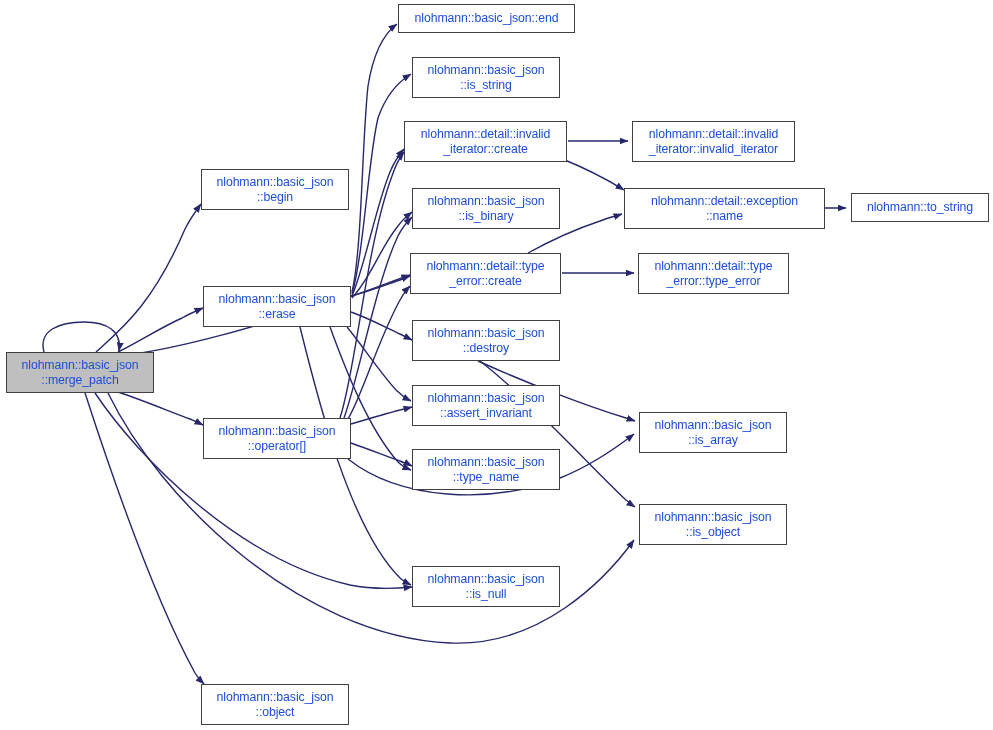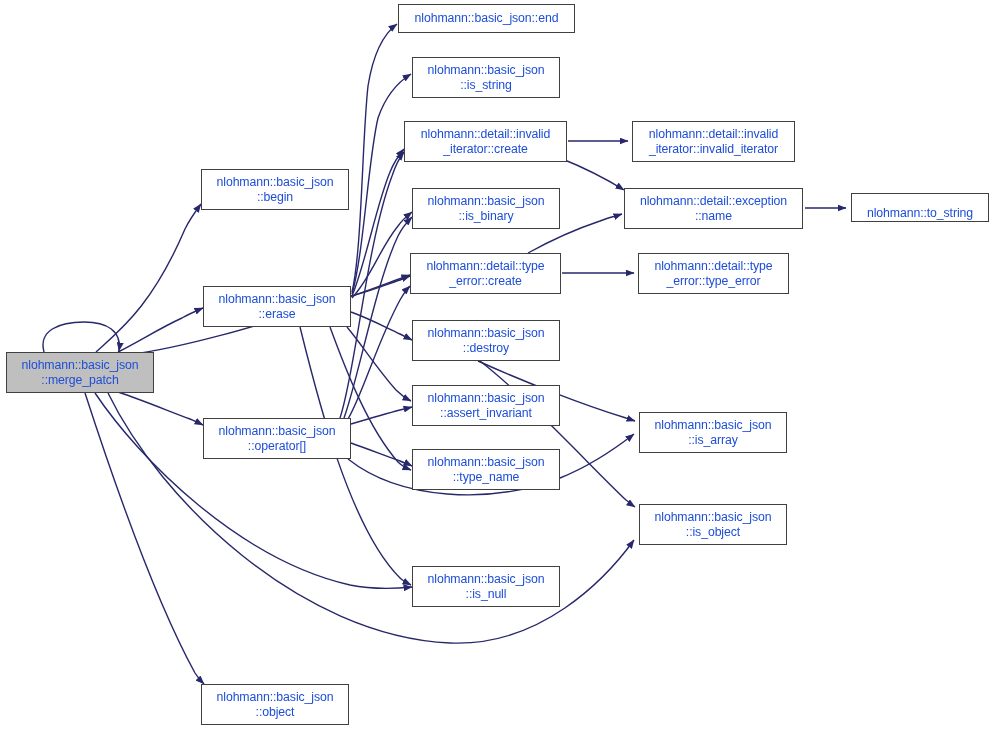--- a/index.html
+++ b/index.html
@@ -116,24 +116,24 @@
       <div class="node" style="left: 412px; top: 320px; width: 148px; height: 41px;"><span class="node-label">nlohmann::basic_json
 ::destroy</span></div>
       <div class="node" style="left: 412px; top: 385px; width: 148px; height: 41px;"><span class="node-label">nlohmann::basic_json
 ::assert_invariant</span></div>
       <div class="node" style="left: 412px; top: 449px; width: 148px; height: 41px;"><span class="node-label">nlohmann::basic_json
 ::type_name</span></div>
       <div class="node" style="left: 412px; top: 566px; width: 148px; height: 41px;"><span class="node-label">nlohmann::basic_json
 ::is_null</span></div>
       <div class="node" style="left: 632px; top: 121px; width: 163px; height: 41px;"><span class="node-label">nlohmann::detail::invalid
 _iterator::invalid_iterator</span></div>
-      <div class="node" style="left: 624px; top: 188px; width: 179px; height: 41px;"><span class="node-label">nlohmann::detail::exception
+      <div class="node" style="left: 624px; top: 188px; width: 201px; height: 41px;"><span class="node-label">nlohmann::detail::exception
 ::name</span></div>
       <div class="node" style="left: 638px; top: 253px; width: 151px; height: 41px;"><span class="node-label">nlohmann::detail::type
 _error::type_error</span></div>
       <div class="node" style="left: 639px; top: 412px; width: 148px; height: 41px;"><span class="node-label">nlohmann::basic_json
 ::is_array</span></div>
       <div class="node" style="left: 639px; top: 504px; width: 148px; height: 41px;"><span class="node-label">nlohmann::basic_json
 ::is_object</span></div>
-      <div class="node" style="left: 851px; top: 193px; width: 138px; height: 29px; align-items: flex-end;"><span class="node-label">nlohmann::to_string</span></div>
+      <div class="node" style="left: 851px; top: 193px; width: 138px; height: 29px;"><span class="node-label">nlohmann::to_string</span></div>
     </div>
 
 </div>
 
 </body></html>

